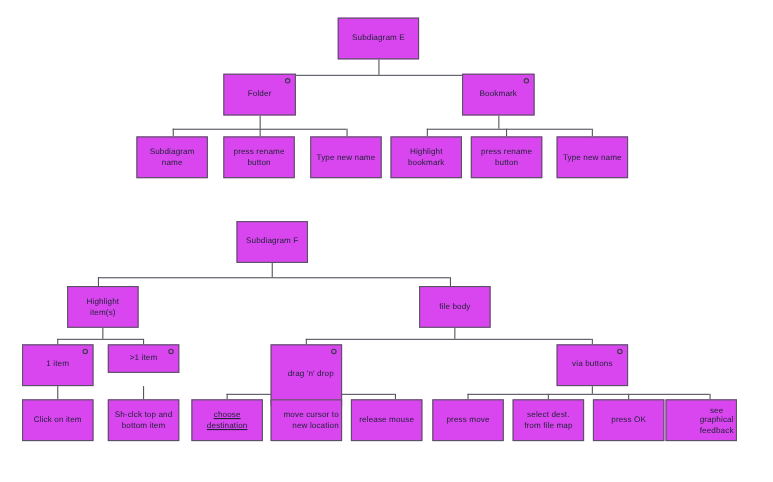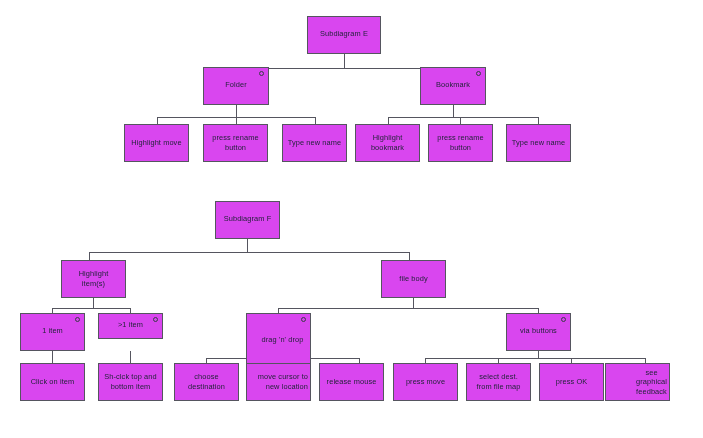--- a/index.html
+++ b/index.html
@@ -98,21 +98,21 @@
   <div class="line v" style="left:236px; top:117px; height:7px;"></div>
   <div class="line v" style="left:315px; top:117px; height:7px;"></div>
 
   <div class="line v" style="left:453px; top:105px; height:12px;"></div>
   <div class="line h" style="left:388px; top:117px; width:150px;"></div>
   <div class="line v" style="left:388px; top:117px; height:7px;"></div>
   <div class="line v" style="left:460px; top:117px; height:7px;"></div>
   <div class="line v" style="left:538px; top:117px; height:7px;"></div>
 
   <div class="node" style="left:124px; top:124px; width:65px; height:38px;">
-    <span class="label">Highlight move</span>
+    <span class="label">Subdiagram name</span>
   </div>
   <div class="node" style="left:203px; top:124px; width:65px; height:38px;">
     <span class="label">press rename
 button</span>
   </div>
   <div class="node" style="left:282px; top:124px; width:65px; height:38px;">
     <span class="label">Type new name</span>
   </div>
   <div class="node" style="left:355px; top:124px; width:65px; height:38px;">
     <span class="label">Highlight
@@ -187,21 +187,21 @@
   <div class="line v" style="left:571px; top:358px; height:5px;"></div>
   <div class="line v" style="left:645px; top:358px; height:5px;"></div>
 
   <div class="node" style="left:20px; top:363px; width:65px; height:38px;">
     <span class="label">Click on item</span>
   </div>
   <div class="node" style="left:98px; top:363px; width:65px; height:38px;">
     <span class="label">Sh-clck top and
 bottom item</span>
   </div>
-  <div class="node" style="left:174px; top:363px; width:65px; height:38px;">
+  <div class="node" style="left:174px; top:363px; width:65px; height:38px;text-decoration:underline;">
     <span class="label">choose
 destination</span>
   </div>
   <div class="node" style="left:246px; top:363px; width:65px; height:38px;text-align:right;">
     <span class="label">move cursor to
 new location</span>
   </div>
   <div class="node" style="left:319px; top:363px; width:65px; height:38px;">
     <span class="label">release mouse</span>
   </div>

